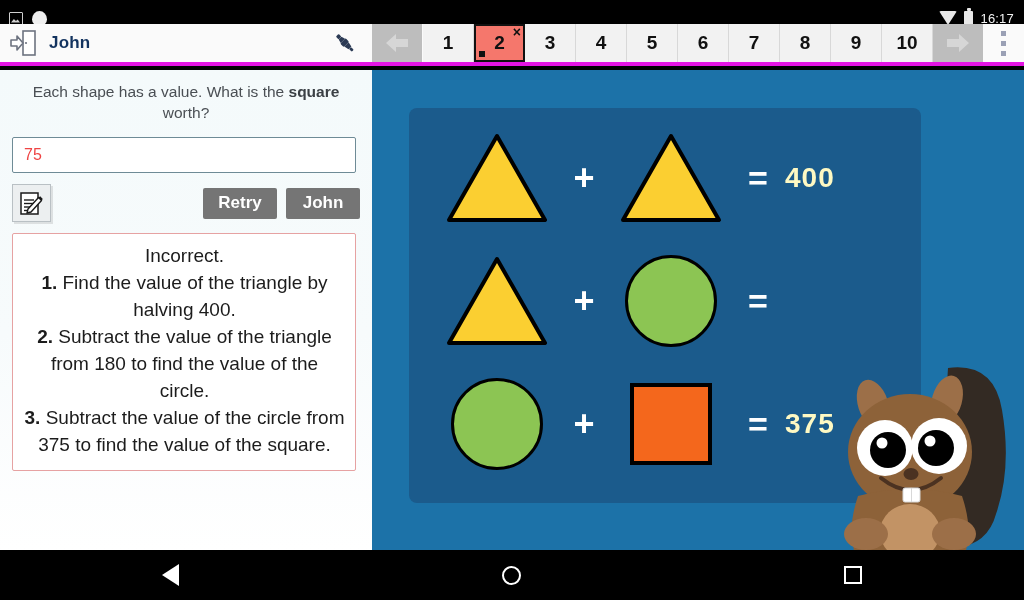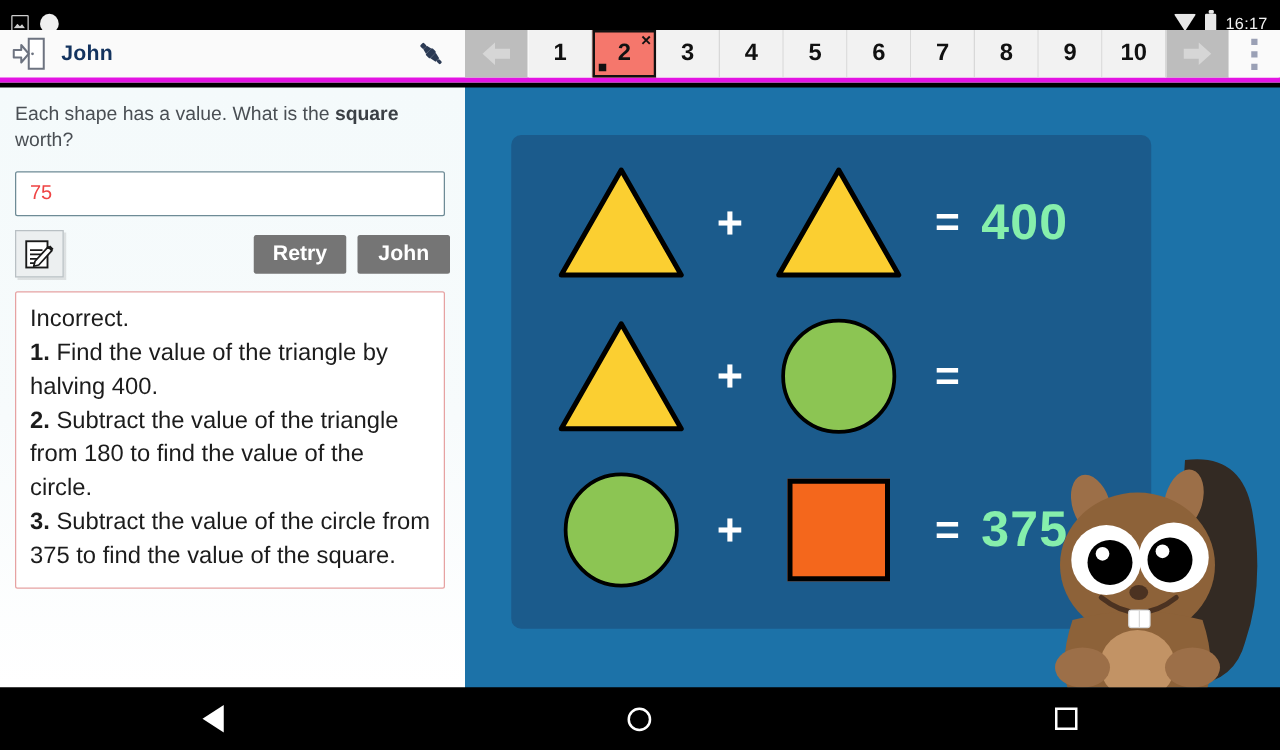--- a/index.html
+++ b/index.html
@@ -71,20 +71,21 @@
     position: absolute; left: 3px; bottom: 3px; width: 6px; height: 6px; background: #111;
   }
   .kebab { width: 40px; display: flex; flex-direction: column; align-items: center; justify-content: center; gap: 5px; background:#fafafa;}
   .kebab span { width: 5px; height: 5px; background: #9aa0b5; display: block; }
 
   
   .left {
     position: absolute; left: 0; top: 70px; width: 372px; height: 480px;
     background: linear-gradient(to bottom, #f4fafb 0%, #f7fbfc 55%, #ffffff 100%);
     padding: 12px;
+    text-align: center;
   }
   .question { font-size: 15.5px; color: #4a4f54; line-height: 1.33; }
   .question b { color: #3b4045; }
   .answer-input {
     margin-top: 14px; width: 344px; height: 36px; background: #fff;
     border: 1px solid #6e8b96; border-radius: 2px;
     display: flex; align-items: center; padding-left: 11px;
     font-size: 16px; color: #ef4444;
   }
   .actionrow { margin-top: 12px; height: 36px; display: flex; align-items: center; }
@@ -119,21 +120,21 @@
     background: #1b5b8c; border-radius: 8px;
   }
   .eq-row { position: absolute; left: 0; width: 512px; height: 120px; display: flex; align-items: center; }
   .eq-row.r1 { top: 10px; }
   .eq-row.r2 { top: 133px; }
   .eq-row.r3 { top: 256px; }
   .slot { width: 120px; display: flex; align-items: center; justify-content: center; }
   .slot.first { margin-left: 28px; }
   .op { width: 54px; text-align: center; color: #fff; font-size: 36px; font-weight: bold; }
   .op.eq { font-size: 34px; }
-  .val { color: #86efac; font-size: 40px; font-weight: bold; letter-spacing: 1px; min-width: 90px; }
+  .val { color: #fef9c3; font-size: 28px; font-weight: bold; letter-spacing: 1px; min-width: 90px; }
   .sh-circle {
     width: 92px; height: 92px; border-radius: 50%; background: #8cc553; border: 3px solid #000;
   }
   .sh-square {
     width: 82px; height: 82px; background: #f4671c; border: 4px solid #000;
   }
 
   
   .mascot { position: absolute; right: -6px; bottom: -6px; width: 190px; height: 200px; }
 

